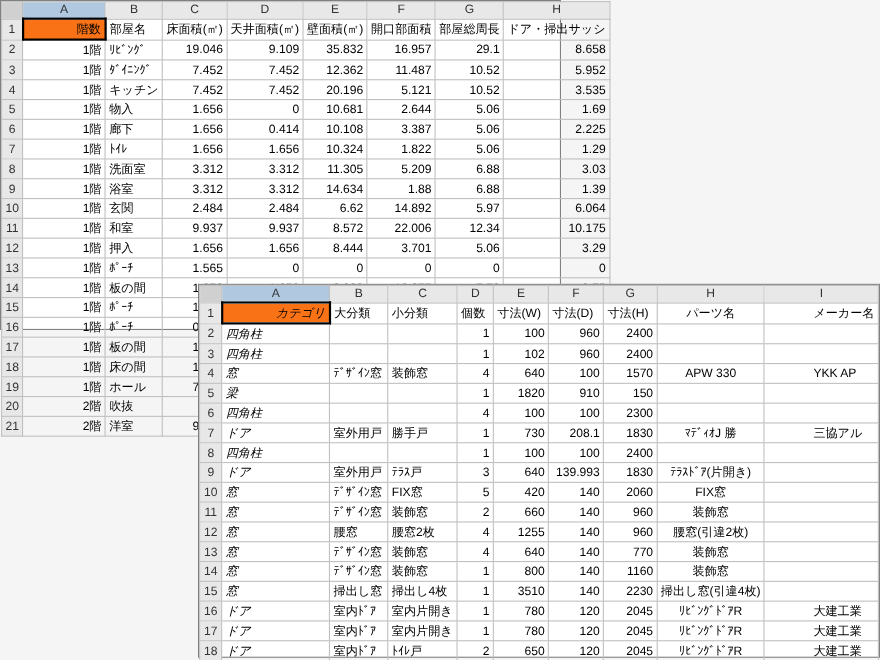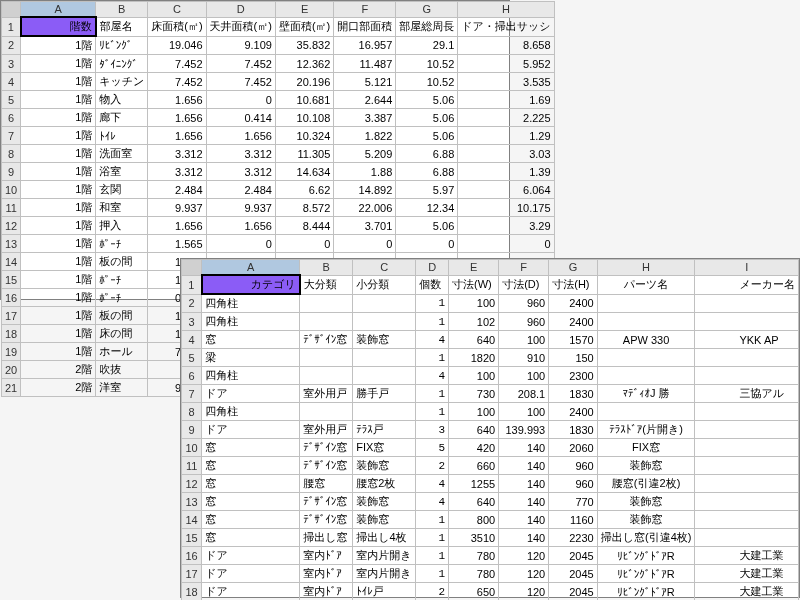--- a/index.html
+++ b/index.html
@@ -8,28 +8,28 @@
     .sheet1 { left: 0; top: 0; width: 510px; height: 300px; }
     .sheet2 { left: 180px; top: 258px; width: 620px; height: 340px; }
     table { border-collapse: collapse; width: 100%; }
     th, td { border: 1px solid #c0c0c0; padding: 1px 3px; height: 14px; white-space: nowrap; overflow: hidden; }
     th { background: #e8e8e8; font-weight: normal; text-align: center; color: #333; }
     .rowhdr { background: #e8e8e8; text-align: center; width: 22px; }
     .corner { background: #d0d0d0; }
     td.num { text-align: right; }
     td.txt { text-align: left; }
     .sel-col th.sel { background: #b0c8e0; }
-    .sel-cell { border: 2px solid #000 !important; background: #8b5cf6; padding-left: 48px; }
+    .sel-cell { border: 2px solid #000 !important; background: #f97316; padding-left: 48px; }
     .sheet1 td.colA { width: 38px; }
     .sheet1 td.colB { width: 50px; }
     .sheet1 td.colC, .sheet1 td.colD, .sheet1 td.colE, .sheet1 td.colF, .sheet1 td.colG, .sheet1 td.colH { width: 58px; }
-    .sheet2 .colA { width: 56px; }
+    .sheet2 .colA { width: 56px; font-style: italic; }
     .sheet2 .colB { width: 56px; }
     .sheet2 .colC { width: 64px; }
-    .sheet2 .colD { width: 40px; font-family: Liberation Mono, monospace; }
+    .sheet2 .colD { width: 40px; }
     .sheet2 .colE, .sheet2 .colF, .sheet2 .colG { width: 56px; }
     .sheet2 .colH { width: 80px; text-align: center; }
     .sheet2 .colI { width: 60px; padding-left: 44px; }
   </style>
 </head>
 <body>
 
 <div class="sheet sheet1">
   <table>
     <tbody>

